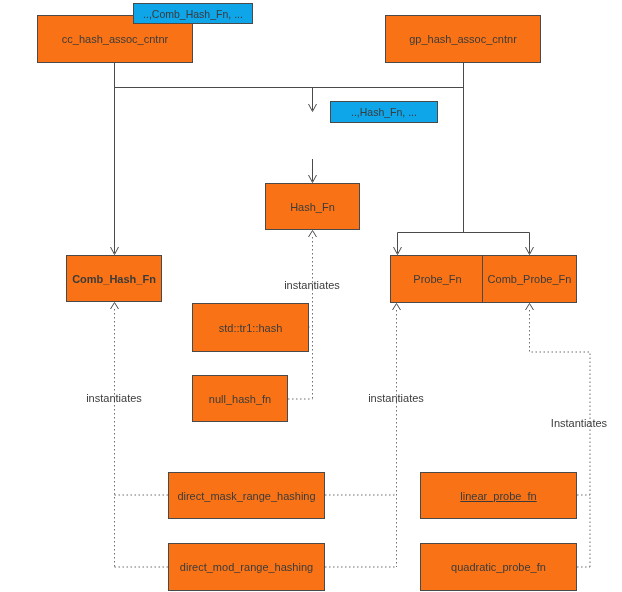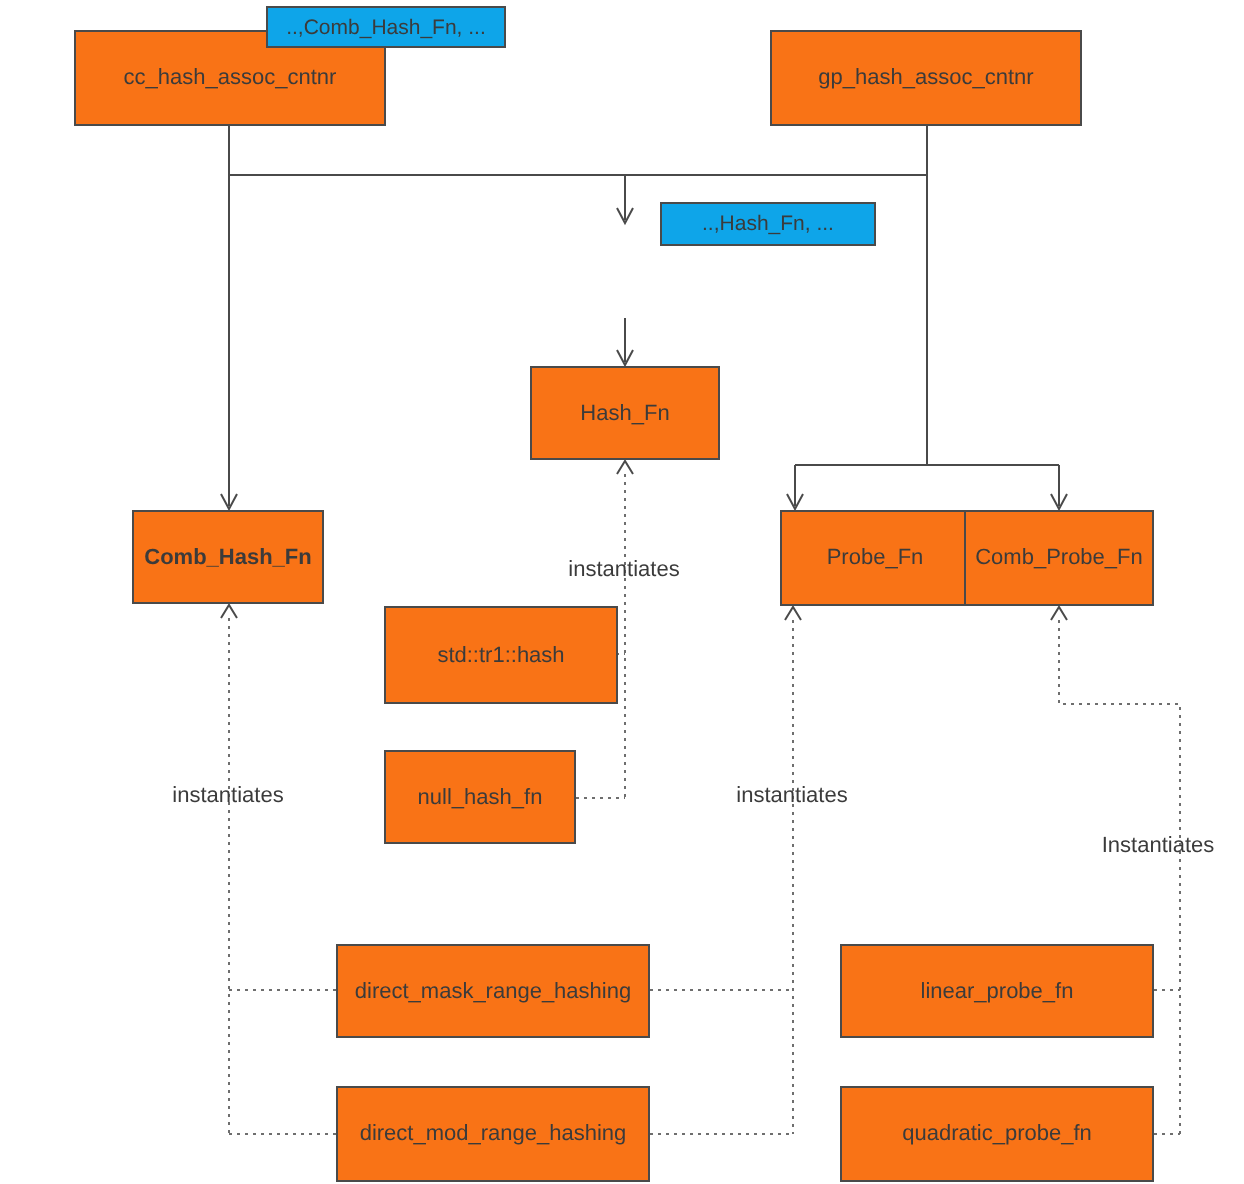--- a/index.html
+++ b/index.html
@@ -133,21 +133,21 @@
   <div class="node" style="left:482px; top:255px; width:95px; height:48px;">Comb_Probe_Fn</div>
 
   <div class="node" style="left:192px; top:303px; width:117px; height:49px;">std::tr1::hash</div>
 
   <div class="node" style="left:192px; top:375px; width:96px; height:47px;">null_hash_fn</div>
 
   <div class="node" style="left:168px; top:472px; width:157px; height:47px;">direct_mask_range_hashing</div>
 
   <div class="node" style="left:168px; top:543px; width:157px; height:48px;">direct_mod_range_hashing</div>
 
-  <div class="node" style="left:420px; top:472px; width:157px; height:47px;">linear_probe_fn</div>
+  <div class="node" style="left:420px; top:472px; width:157px; height:47px;text-decoration:underline;">linear_probe_fn</div>
 
   <div class="node" style="left:420px; top:543px; width:157px; height:48px;">quadratic_probe_fn</div>
 
   <div class="param" style="left:133px; top:3px; width:120px; height:21px;">..,Comb_Hash_Fn, ...</div>
 
 
   <div class="param" style="left:330px; top:101px; width:108px; height:22px;">..,Hash_Fn, ...</div>
 
   <div class="edge-label" style="left:114px; top:392px;">instantiates</div>
 

